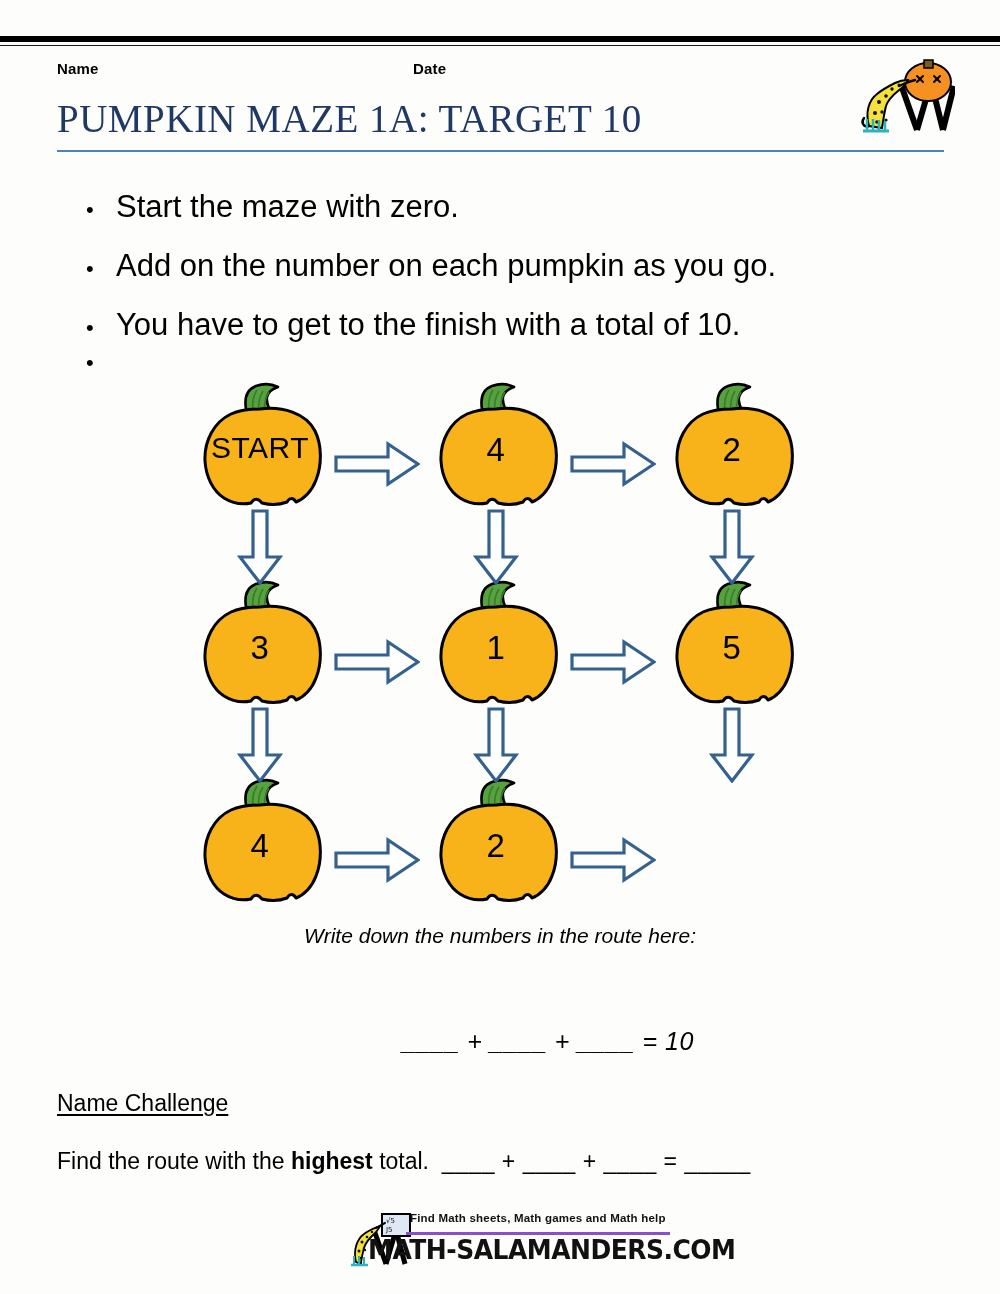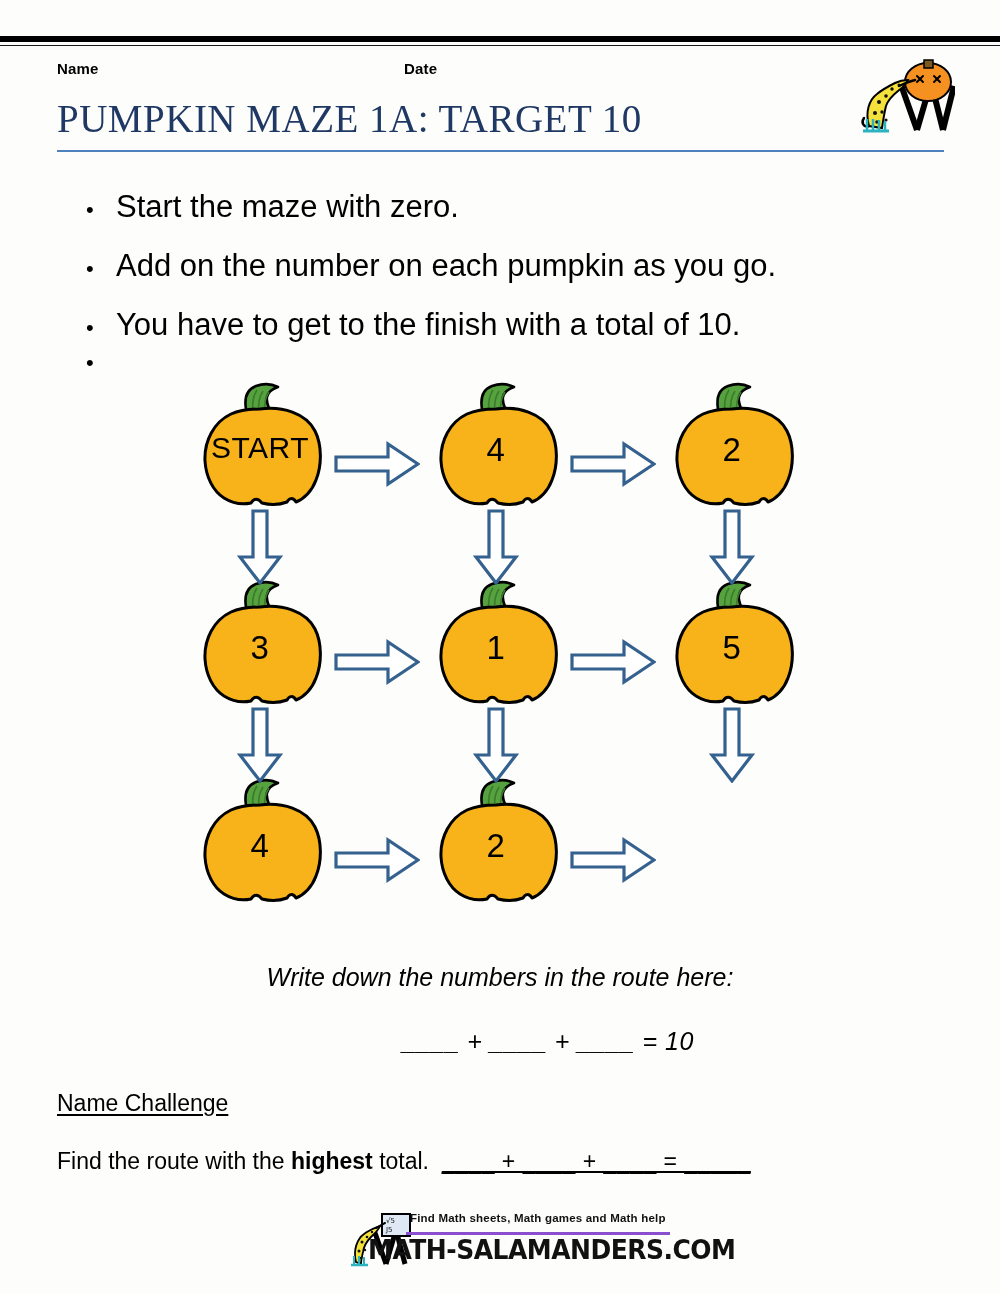--- a/index.html
+++ b/index.html
@@ -39,21 +39,21 @@
   .name-label {
     position: absolute;
     left: 57px;
     top: 60px;
     font-size: 15px;
     font-weight: 600;
     letter-spacing: .2px;
   }
   .date-label {
     position: absolute;
-    left: 404px;
+    left: 413px;
     top: 60px;
     font-size: 15px;
     font-weight: 600;
     letter-spacing: .2px;
   }
 
   
   .title {
     position: absolute;
     left: 57px;
@@ -143,24 +143,24 @@
   .arrow-down {
     position: absolute;
     width: 46px;
     height: 76px;
   }
 
   
   .route-prompt {
     position: absolute;
     left: 0;
-    top: 963px;
+    top: 924px;
     width: 1000px;
     text-align: center;
-    font-size: 25px;
+    font-size: 21px;
     font-style: italic;
   }
   .route-equation {
     position: absolute;
     left: 0;
     top: 1027px;
     width: 1000px;
     text-align: center;
     font-size: 25px;
     font-style: italic;
@@ -178,21 +178,21 @@
     text-underline-offset: 3px;
   }
   .extra-line {
     position: absolute;
     left: 57px;
     top: 1148px;
     font-size: 23px;
     white-space: nowrap;
   }
   .extra-line b { font-weight: bold; }
-  .extra-blanks { letter-spacing: .5px; text-decoration: underline; }
+  .extra-blanks { letter-spacing: .5px; }
 
   
   .footer {
     position: absolute;
     left: 348px;
     top: 1208px;
     width: 330px;
     height: 62px;
   }
   .footer-tagline {

